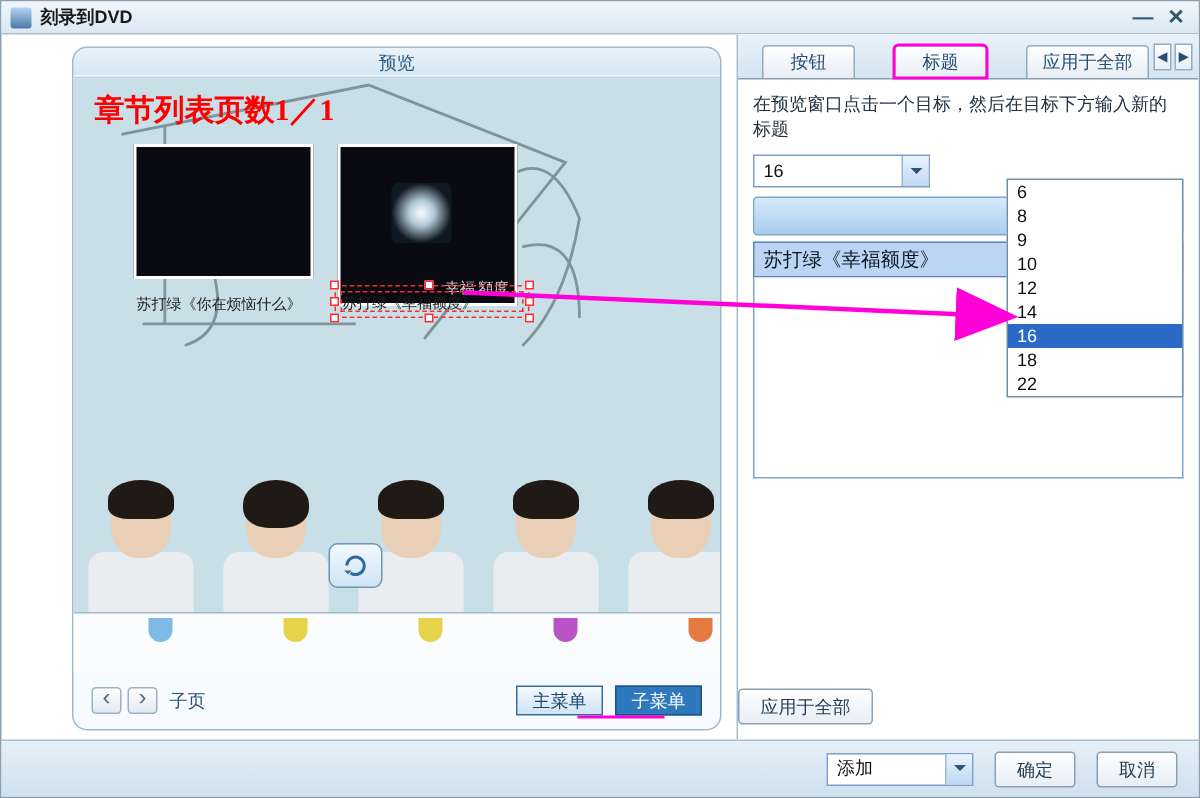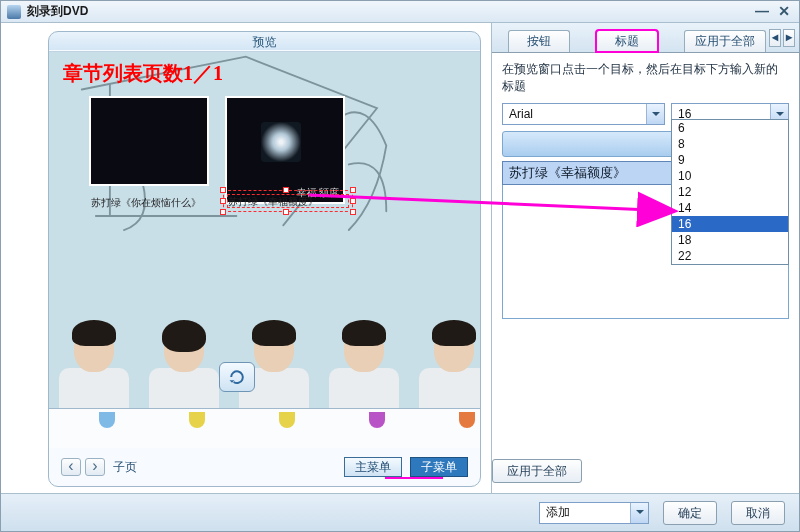--- a/index.html
+++ b/index.html
@@ -65,21 +65,21 @@
   .tool{width:20px;height:18px;border:1px solid #88abce;background:linear-gradient(#f4faff,#d5e7f8);border-radius:2px;}
   .title-input{margin:0 10px;height:24px;border:1px solid #5f86b6;background:#bcd5f5;color:#0a1522;display:flex;align-items:center;padding:0 6px;font-size:13px;}
   .list-area{margin:0 10px 10px 10px;flex:0 0 134px;border:1px solid #7ca7cf;border-top:none;background:#fff;}
   .size-dd{position:absolute;right:10px;top:118px;width:118px;border:1px solid #6f8ea8;background:#fff;z-index:5;}
   .size-dd .opt{height:16px;line-height:16px;padding:0 6px;color:#111;cursor:pointer;}
   .size-dd .opt.sel{background:#2b69c7;color:#fff;}
   .apply-row{margin-top:auto;padding:8px 10px 10px 0;display:flex;justify-content:flex-start;}
   .btn{height:24px;padding:0 14px;background:linear-gradient(#fefefe,#e7eef5);border:1px solid #8aa0b0;border-radius:3px;color:#1f3a54;cursor:pointer;line-height:22px;}
   
   .bottom{position:absolute;left:0;right:0;bottom:0;height:38px;background:linear-gradient(#e5eff8,#cfe0ee);border-top:1px solid #a9bfce;display:flex;align-items:center;justify-content:flex-end;padding:0 14px;gap:14px;}
-  .bottom .combo{width:110px;}
+  .bottom .combo{width:98px;}
   
   .annot-arrow{position:absolute;z-index:40;pointer-events:none;}
 </style>
 </head>
 <body>
 
 <div class="window">
 
   <div class="titlebar">
     <div class="app-icon"></div>
@@ -198,24 +198,20 @@
         <div class="rtab">应用于全部</div>
         <div class="tab-arrow">
           <span>◂</span>
           <span>▸</span>
         </div>
       </div>
 
       <div class="hint">在预览窗口点击一个目标，然后在目标下方输入新的标题</div>
 
       <div class="font-row">
-        <div class="combo font-combo">
-          <div class="val">Arial</div>
-          <div class="dd"></div>
-        </div>
         <div class="combo size-combo">
           <div class="val">16</div>
           <div class="dd"></div>
         </div>
       </div>
 
       <div class="toolbar">
         <div class="tool"></div>
         <div class="tool"></div>
         <div class="tool"></div>

